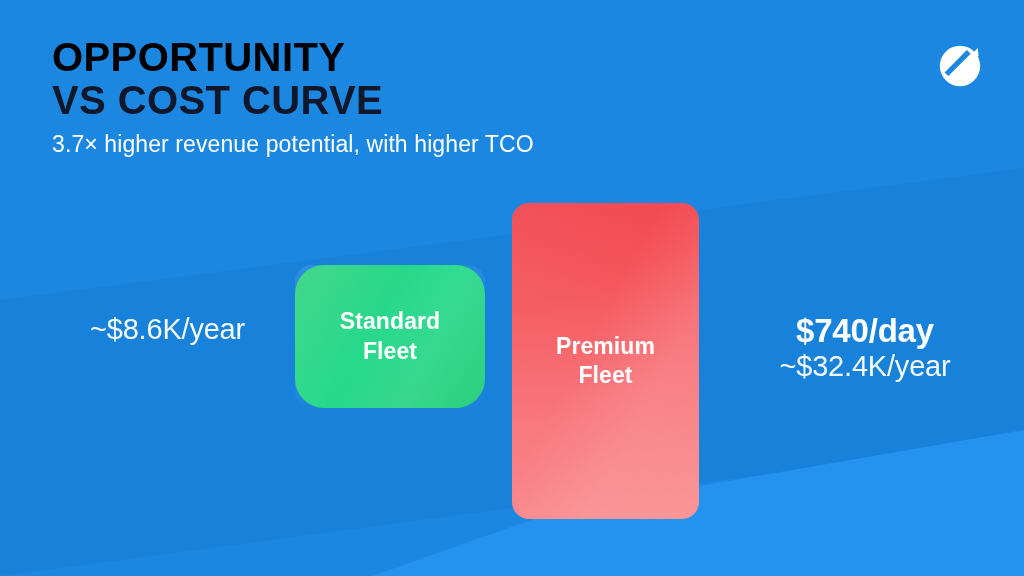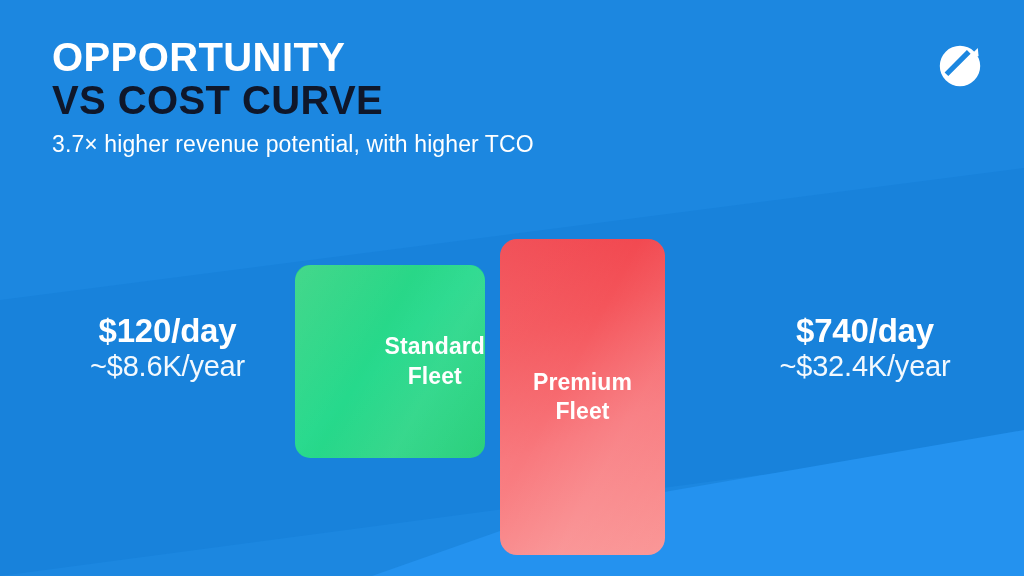--- a/index.html
+++ b/index.html
@@ -25,44 +25,44 @@
   }
   #band-bottom {
     left:0; top:0; width:1024px; height:576px;
     background:#2492EF;
     clip-path:polygon(560px 510px, 1024px 430px, 1024px 576px, 372px 576px);
   }
   
   #header { position:absolute; left:52px; top:36px; }
   #title-1 {
     font-size:40px; font-weight:bold; letter-spacing:0.4px;
-    color:#ffffff; line-height:1.08; white-space:nowrap;
+    color:#000000; line-height:1.08; white-space:nowrap;
   }
   #title-2 {
     font-size:40px; font-weight:bold; letter-spacing:0.4px;
     color:#0f172a; line-height:1.08; white-space:nowrap;
   }
   #subtitle {
     margin-top:9px; font-size:23px; font-weight:400;
     color:#ffffff; white-space:nowrap; letter-spacing:0.1px;
   }
   
   #logo { position:absolute; right:43px; top:45px; width:42px; height:42px; }
   
   #bar-standard {
-    position:absolute; left:295px; top:265px; width:190px; height:193px;
-    border-radius:15px;
+    position:absolute; left:295px; top:265px; width:190px; height:143px;
+    border-radius:29px;
     background:linear-gradient(135deg,#2FD37E 0%,#26D98C 48%,#2BD07C 100%);
-    display:flex; align-items:center; justify-content:flex-end;
+    display:flex; align-items:center; justify-content:center;
   }
   #bar-premium {
-    position:absolute; left:500px; top:203px; width:165px; height:316px;
+    position:absolute; left:512px; top:203px; width:187px; height:316px;
     border-radius:17px;
     background:linear-gradient(160deg,#F03E47 0%,#F4555B 28%,#F8787D 60%,#FA9797 100%);
-    display:flex; align-items:center; justify-content:center;margin-top:36px;
+    display:flex; align-items:center; justify-content:center;
   }
   .bar-sheen {
     position:absolute; inset:0; border-radius:17px;
     background:linear-gradient(118deg,rgba(255,255,255,0.10) 0%,rgba(255,255,255,0.0) 42%,rgba(255,255,255,0.07) 68%,rgba(255,255,255,0) 100%);
     pointer-events:none;
   }
   .bar-label {
     position:relative; z-index:2;
     color:#FFFFFF; font-size:23px; font-weight:bold;
     text-align:center; line-height:1.28; letter-spacing:0.1px;
@@ -112,21 +112,20 @@
 
   <div id="bar-premium">
     <div class="bar-sheen"></div>
     <div class="bar-label">
       <span>Premium</span><br>
       <span>Fleet</span>
     </div>
   </div>
 
   <div class="stat" id="stat-left">
-    <div class="stat-primary">$120/day</div>
     <div class="stat-secondary">~$8.6K/year</div>
   </div>
 
   <div class="stat" id="stat-right">
     <div class="stat-primary">$740/day</div>
     <div class="stat-secondary">~$32.4K/year</div>
   </div>
 
 </div>
 

